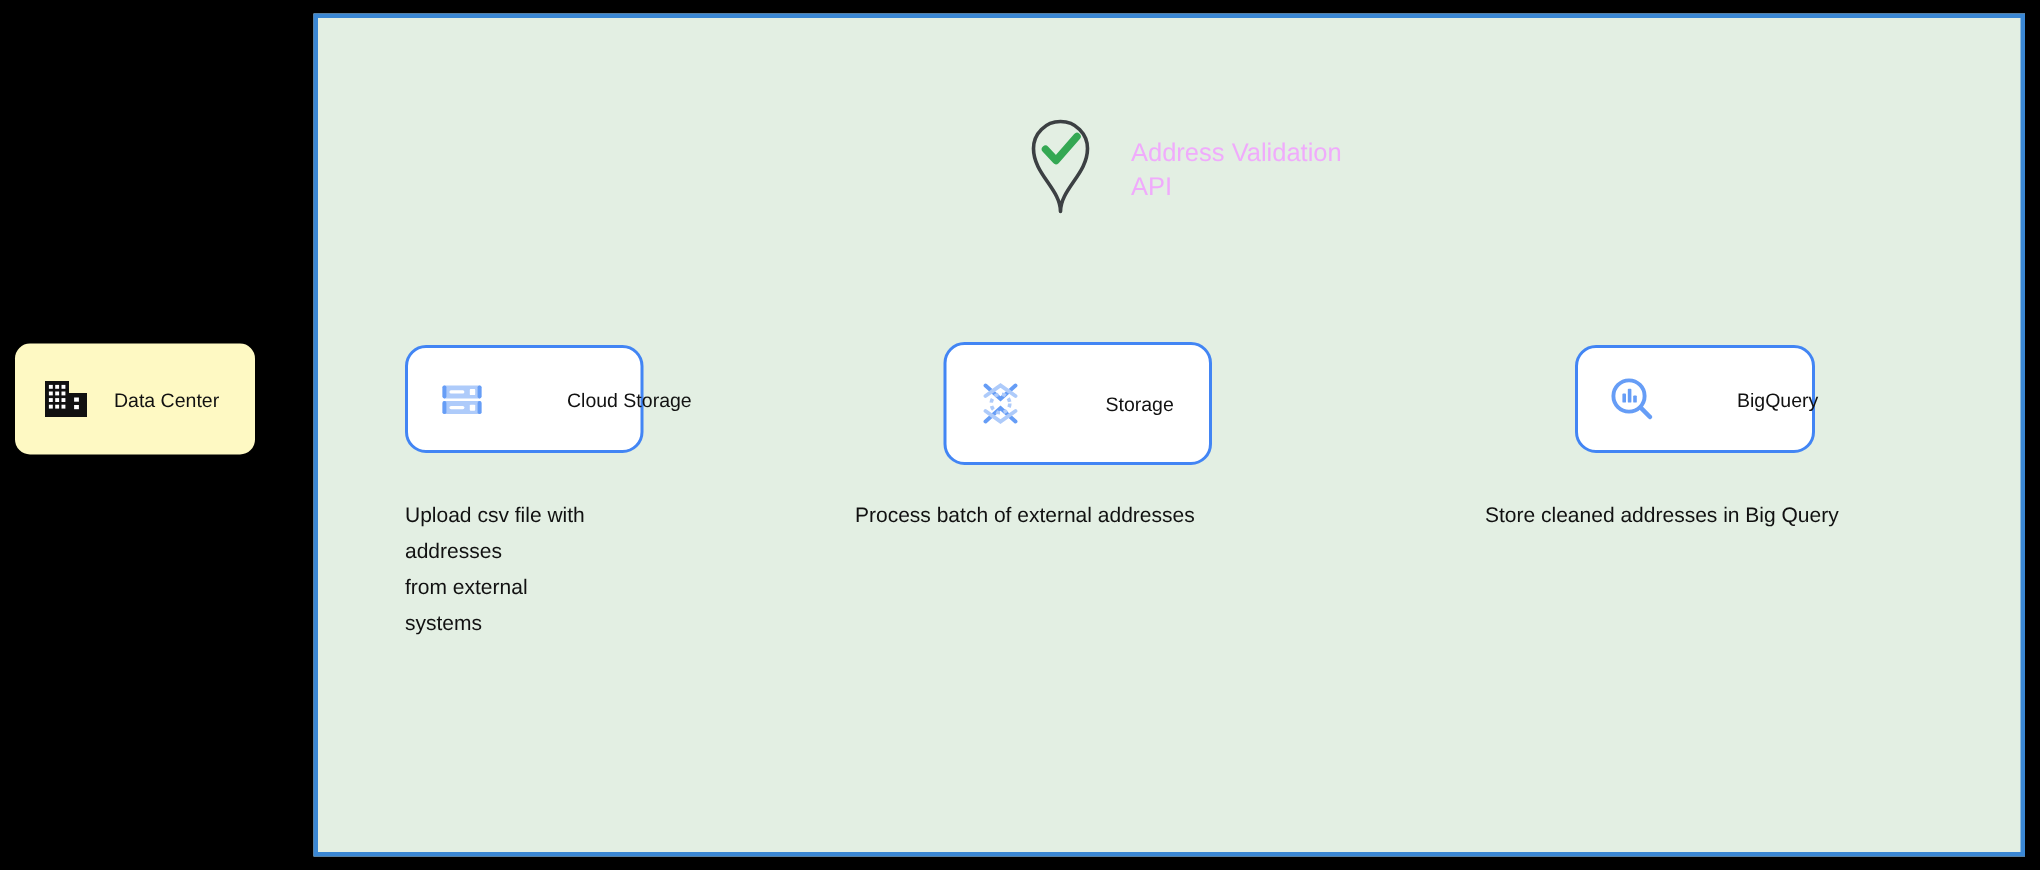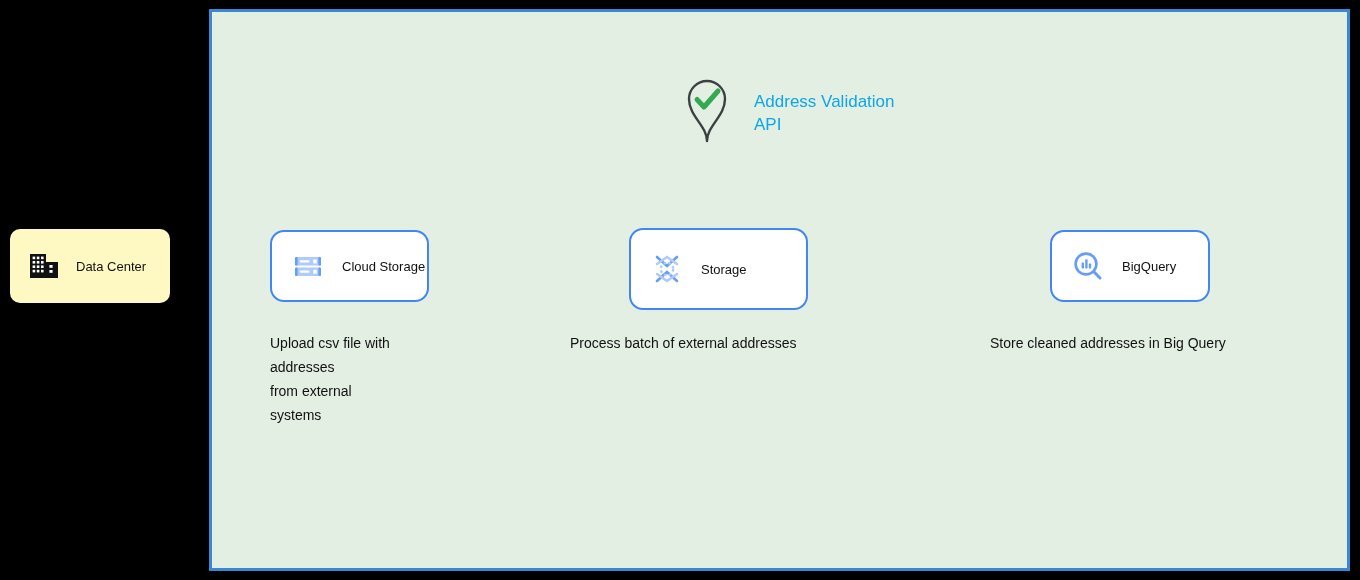--- a/index.html
+++ b/index.html
@@ -52,20 +52,21 @@
   
   .gcp-node {
     position: absolute;
     background: #ffffff;
     border: 2px solid #4285f4;
     border-radius: 14px;
     display: flex;
     align-items: center;
     box-sizing: border-box;
     padding-left: 20px;
+    gap: 36px;
   }
   .gcp-node .node-label {
     font-size: 13px;
     color: #111111;
     margin-left: 18px;
     white-space: nowrap;
   }
 
   #cloud-storage-node {
     left: 270px;
@@ -120,21 +121,21 @@
   
   #address-validation-api {
     position: absolute;
     left: 682px;
     top: 74px;
     display: flex;
     align-items: flex-start;
   }
   #address-validation-api .api-label {
     font-size: 17px;
-    color: #0ea5e9;
+    color: #f0abfc;
     line-height: 23px;
     margin-left: 22px;
     margin-top: 16px;
     white-space: pre-line;
   }
 
   
   #edges-layer {
     position: absolute;
     left: 0;

